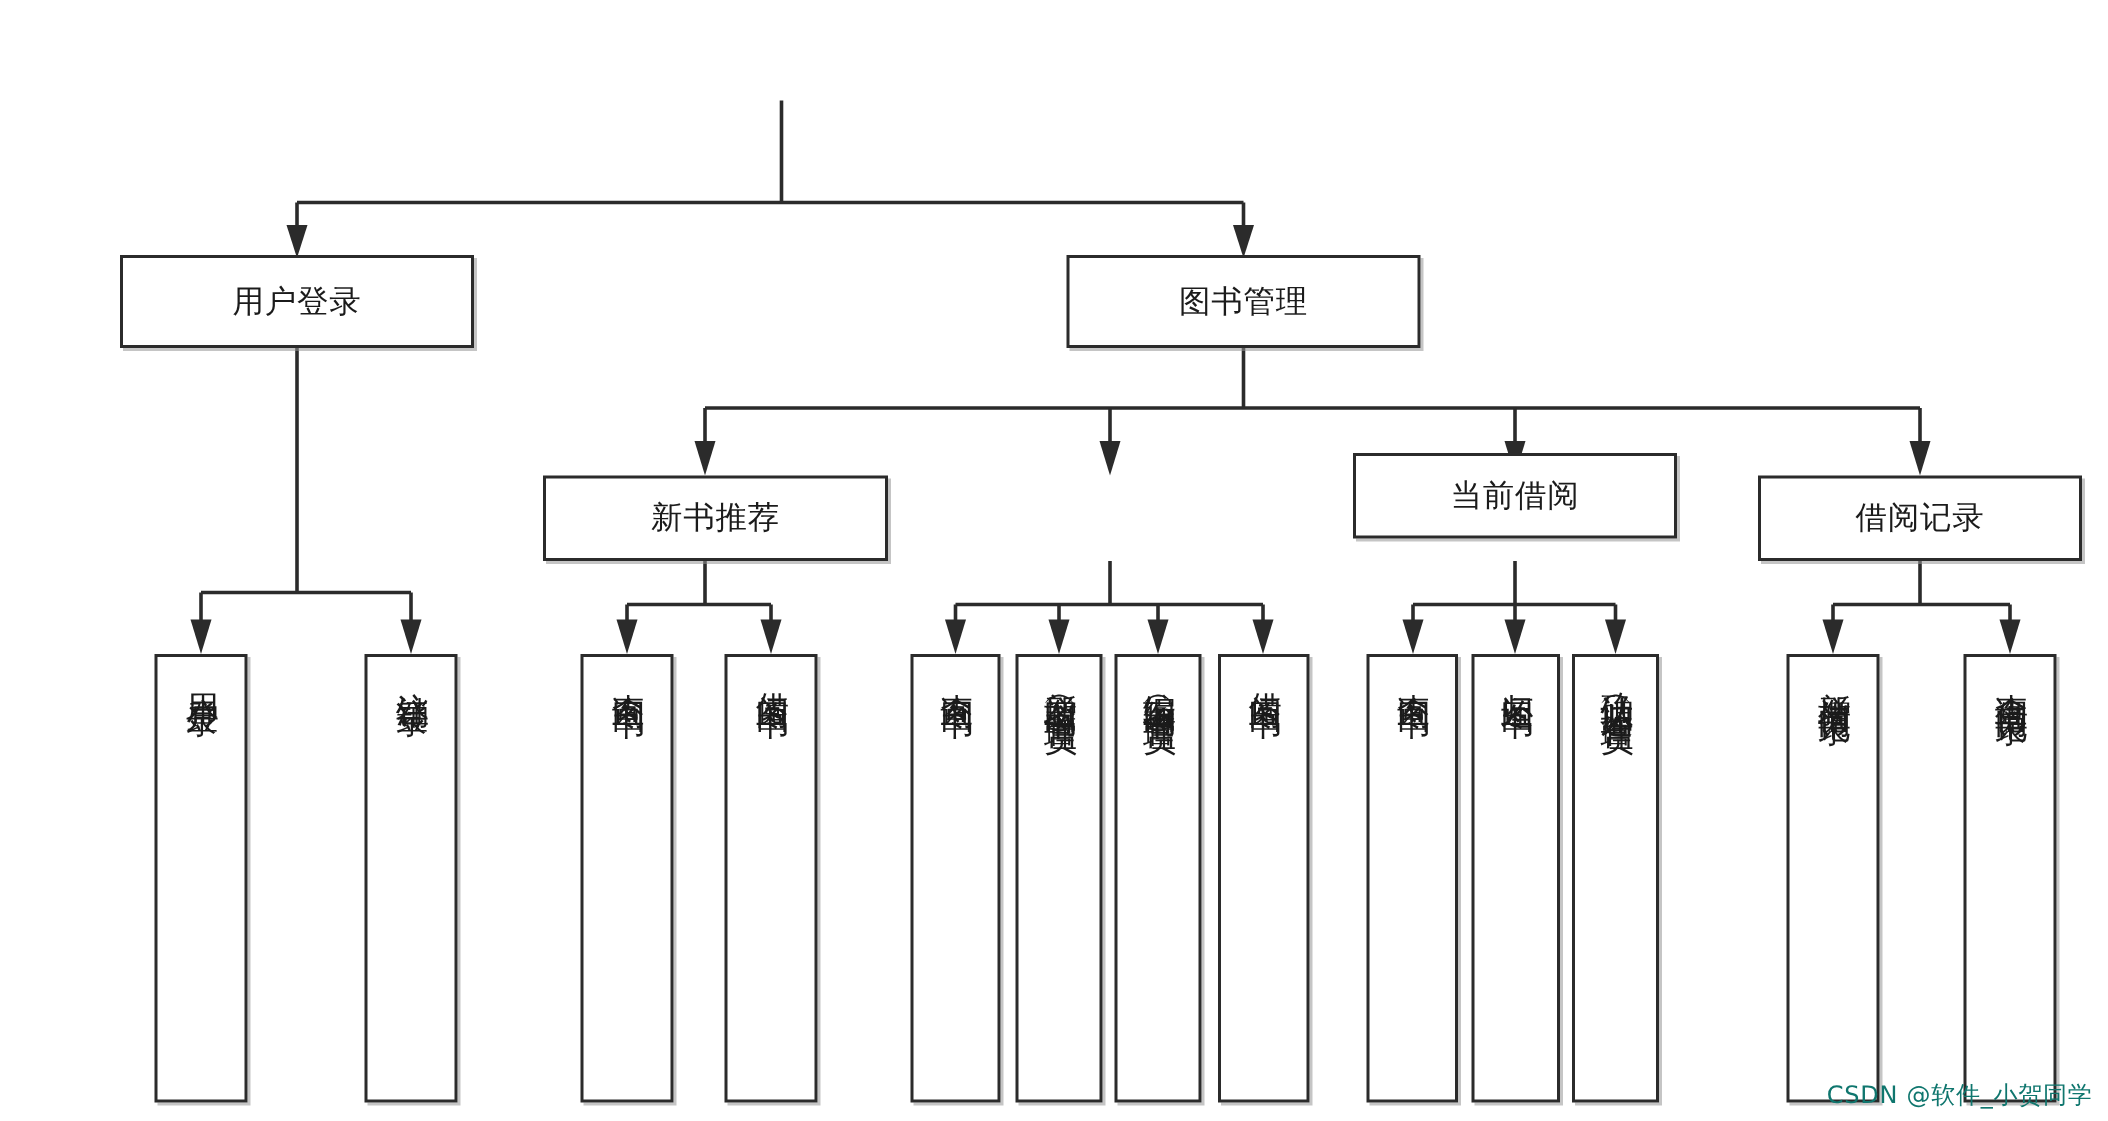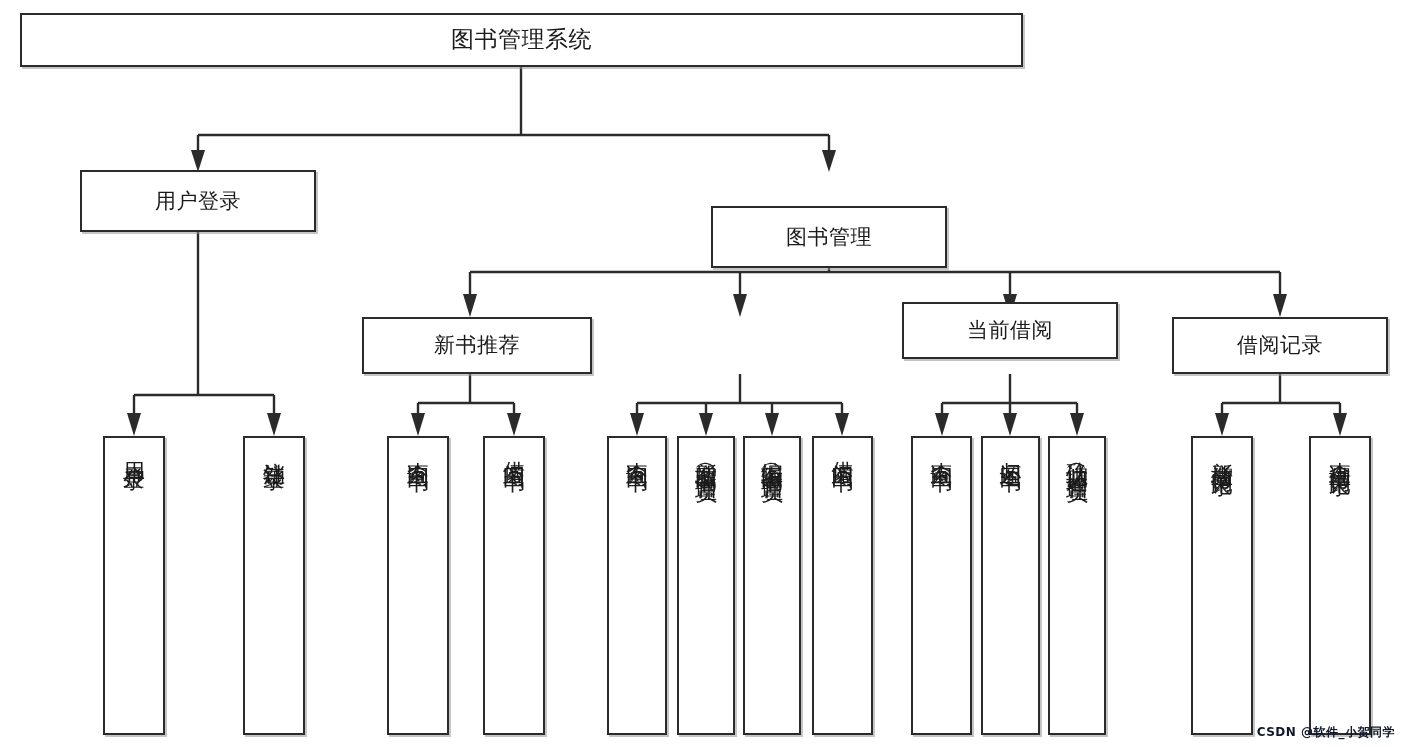--- a/index.html
+++ b/index.html
@@ -77,26 +77,25 @@
     font-size: 22px;
     line-height: 1.0;
     letter-spacing: 3px;
     white-space: nowrap;
   }
   
   #watermark {
     position: absolute;
     right: 10px;
     bottom: 6px;
-    font-size: 12px;
-    color: #0f172a;
+    font-size: 16px;
+    color: #0f766e;
     letter-spacing: 0.5px;
     user-select: none;
     white-space: nowrap;
-    font-weight: bold;
   }
 </style>
 </head>
 <body>
 
 <div id="canvas">
 
   <svg id="wires" viewBox="0 0 1405 747" width="1405" height="747" xmlns="http://www.w3.org/2000/svg">
 
     <line x1="521" y1="67" x2="521" y2="135"></line>
@@ -152,28 +151,25 @@
     <polygon class="arrowhead" points="1077,436 1070,413 1084,413"></polygon>
 
     <line x1="1280" y1="374" x2="1280" y2="403"></line>
     <line x1="1222" y1="403" x2="1340" y2="403"></line>
     <line x1="1222" y1="403" x2="1222" y2="423"></line>
     <polygon class="arrowhead" points="1222,436 1215,413 1229,413"></polygon>
     <line x1="1340" y1="403" x2="1340" y2="423"></line>
     <polygon class="arrowhead" points="1340,436 1333,413 1347,413"></polygon>
   </svg>
 
-  <div class="node horiz root" style="left:20px; top:13px; width:1003px; height:54px;">
-    <span class="label">图书管理系统</span>
-  </div>
 
   <div class="node horiz" style="left:80px; top:170px; width:236px; height:62px;">
     <span class="label">用户登录</span>
   </div>
-  <div class="node horiz" style="left:711px; top:170px; width:236px; height:62px;margin-top:36px;">
+  <div class="node horiz" style="left:711px; top:170px; width:236px; height:62px;">
     <span class="label">图书管理</span>
   </div>
 
   <div class="node horiz" style="left:362px; top:317px; width:230px; height:57px;">
     <span class="label">新书推荐</span>
   </div>
   <div class="node horiz" style="left:902px; top:302px; width:216px; height:57px;">
     <span class="label">当前借阅</span>
   </div>
   <div class="node horiz" style="left:1172px; top:317px; width:216px; height:57px;">

